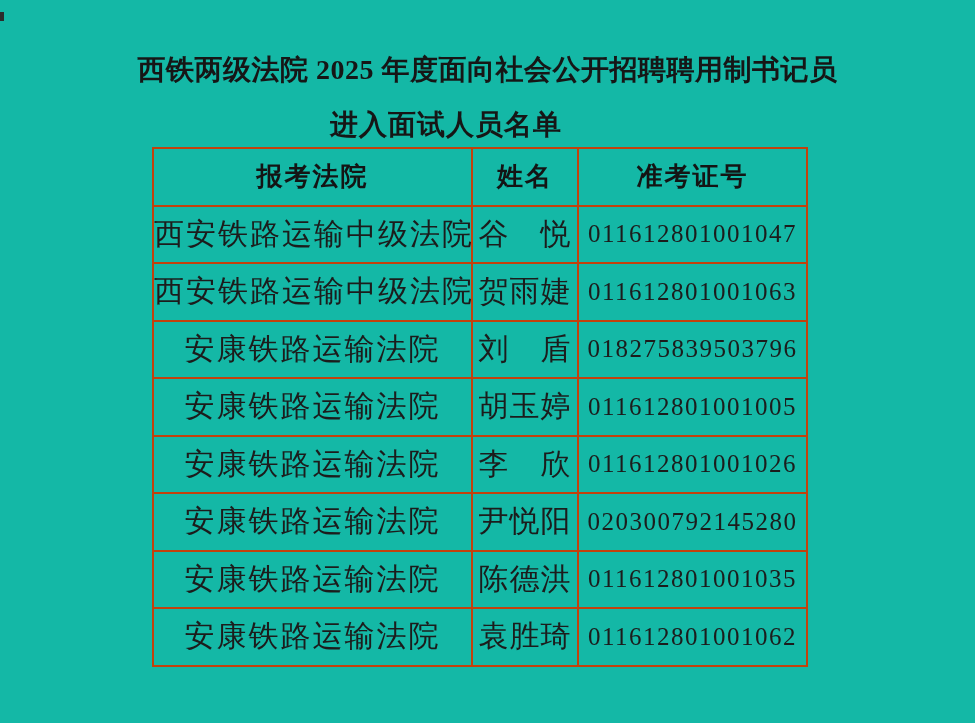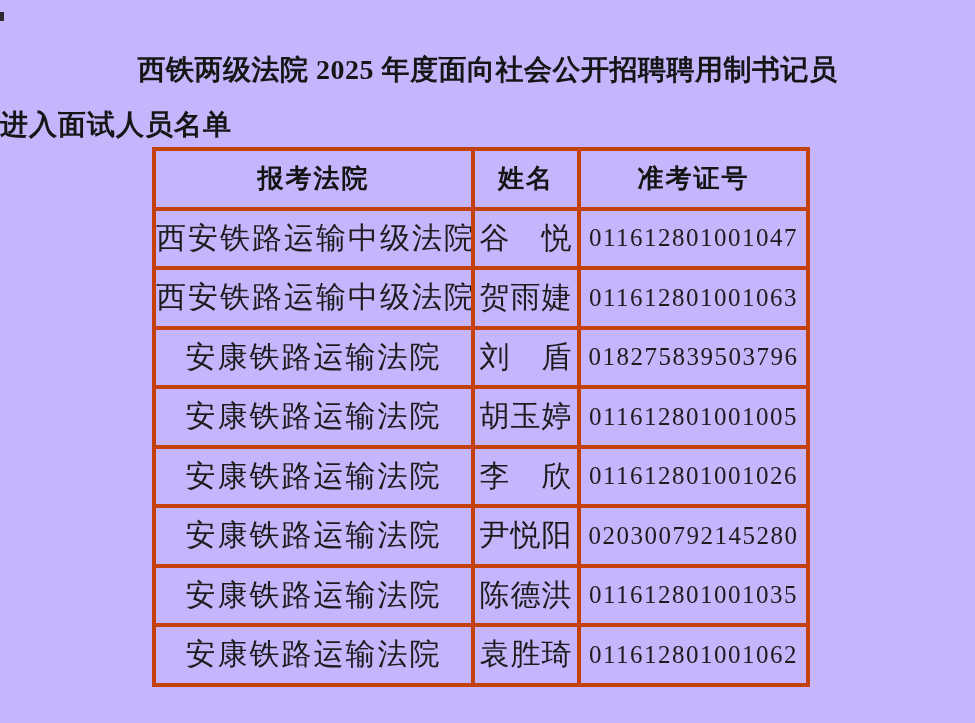--- a/index.html
+++ b/index.html
@@ -4,21 +4,21 @@
 <style>
   html, body {
     margin: 0;
     padding: 0;
     background: #ffffff;
   }
   .page {
     position: relative;
     width: 975px;
     height: 723px;
-    background: #c4b5fd;
+    background: #14b8a6;
     overflow: hidden;
     font-family: "Liberation Serif", "DejaVu Serif", serif;
     color: #1c1c1c;
     text-decoration: underline;
   }
   .scan-artifact {
     position: absolute;
     left: 0;
     top: 12px;
     width: 4px;
@@ -37,39 +37,40 @@
     letter-spacing: 0.5px;
     line-height: 36px;
     color: #161616;
   }
   .doc-subtitle {
     position: absolute;
     top: 108px;
     left: 0;
     width: 892px;
     margin: 0;
+    text-align: center;
     font-size: 28px;
     font-weight: bold;
     letter-spacing: 1px;
     line-height: 34px;
     color: #161616;
   }
   table.roster {
     position: absolute;
     left: 152px;
     top: 147px;
     width: 654px;
     border-collapse: collapse;
     table-layout: fixed;
   }
   .roster col.c-court  { width: 319px; }
   .roster col.c-name   { width: 106px; }
   .roster col.c-ticket { width: 229px; }
   .roster th, .roster td {
-    border: 4px solid #c2410c;
+    border: 2px solid #c2410c;
     height: 55.5px;
     padding: 0;
     text-align: center;
     vertical-align: middle;
     white-space: nowrap;
     overflow: hidden;
   }
   .roster th {
     font-size: 26px;
     font-weight: bold;

